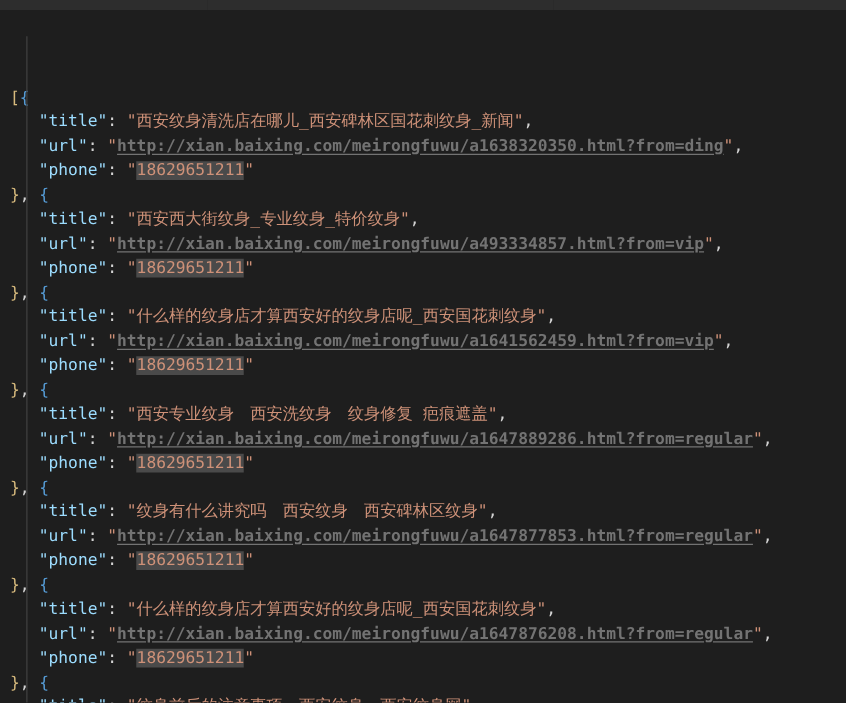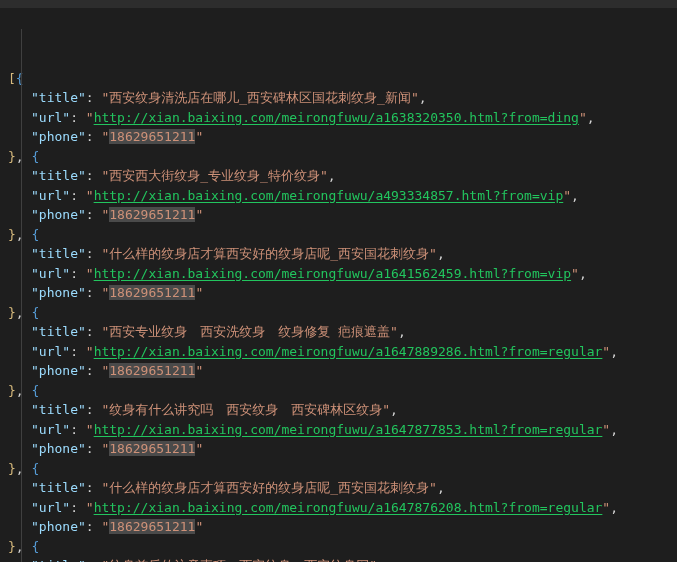--- a/index.html
+++ b/index.html
@@ -63,21 +63,21 @@
     width: 1px;
     background: #404040;
   }
 
   
   .br-gold  { color: #d7ba7d; }
   .br-blue  { color: #569cd6; }
   .punct    { color: #d4d4d4; }
   .key      { color: #9cdcfe; }
   .str      { color: #ce9178; }
-  .link     { color: #22c55e; text-decoration: underline; text-underline-offset: 2px; }
+  .link     { color: #737373; text-decoration: underline; text-underline-offset: 2px; font-weight: bold; }
   .hl       { background: #4a4a4a; text-align: center; }
 
   .ind1 { padding-left: 8px; }
   .ind2 { padding-left: 31px; }
 </style>
 </head>
 <body>
 
 <div class="tabstrip">
   <div class="tab" style="width:166px"></div>

